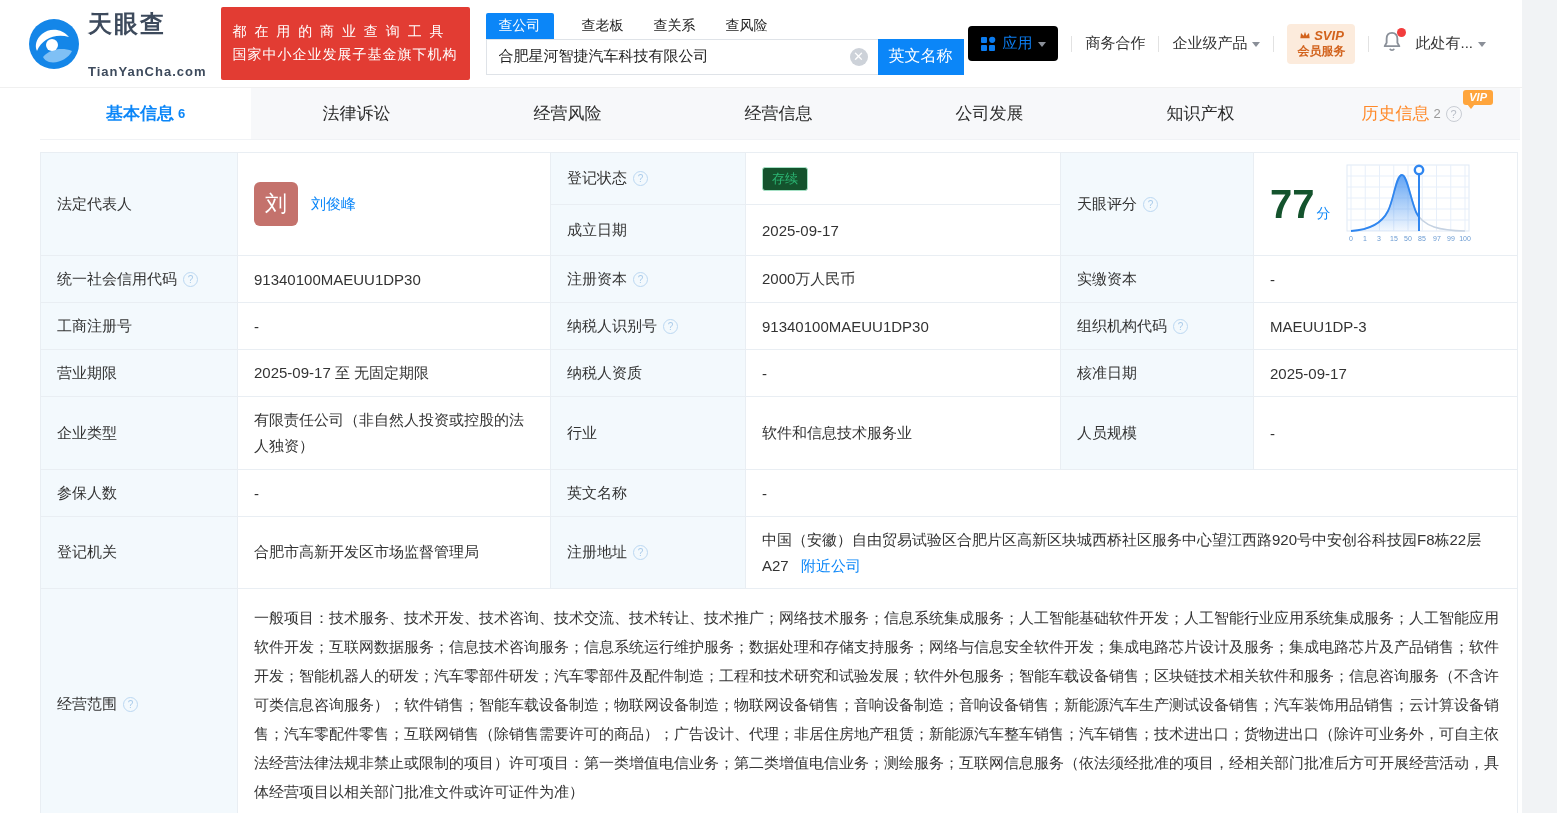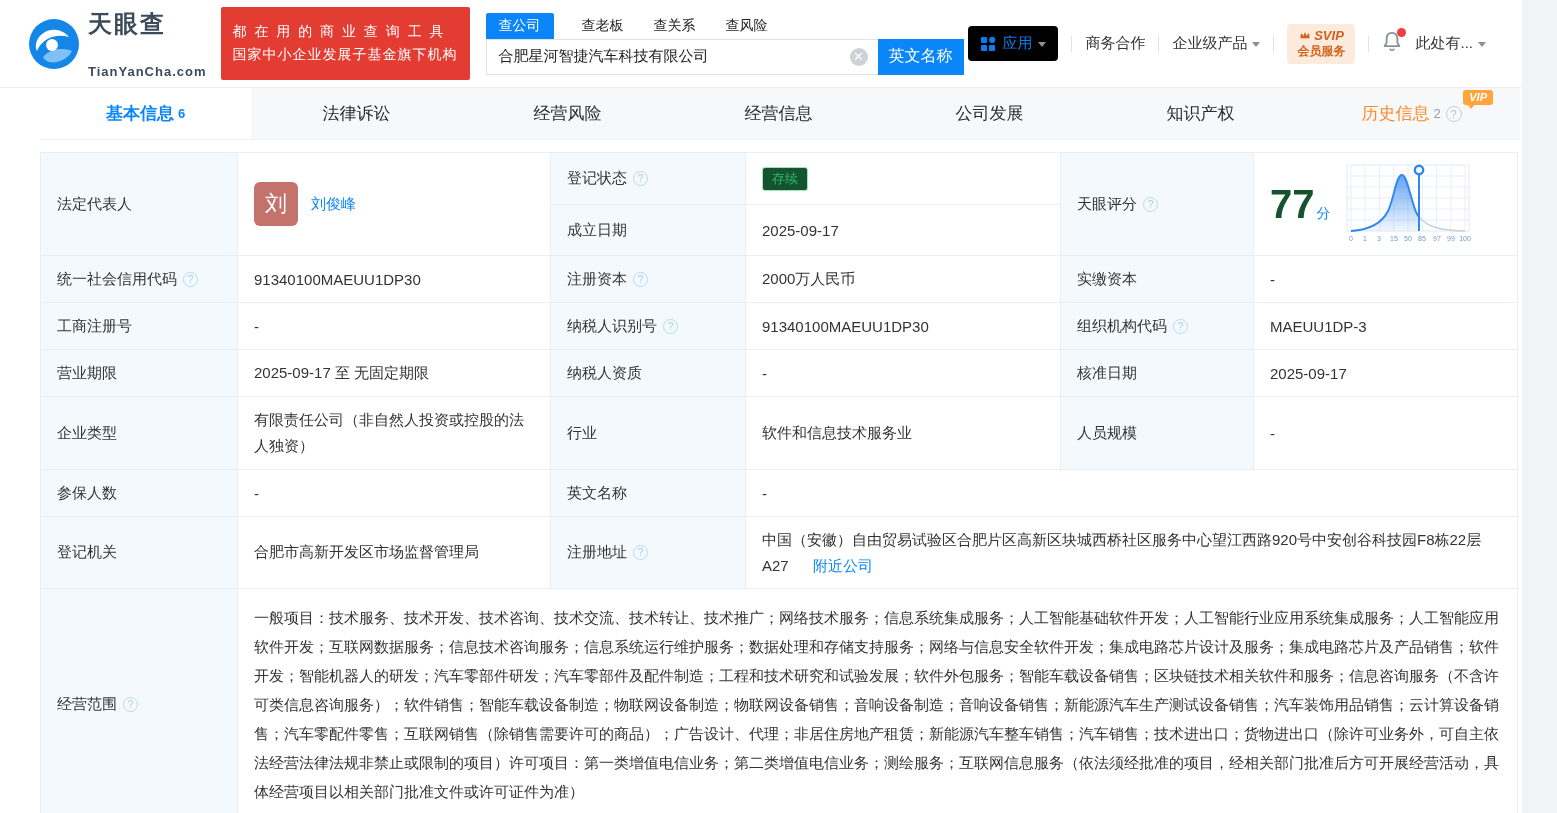--- a/index.html
+++ b/index.html
@@ -355,21 +355,21 @@
         <td>合肥市高新开发区市场监督管理局</td>
         <td class="lbl">
           <span class="lbl-in">
                 <span>注册地址</span>
                 <span class="q-ico">?</span>
               </span>
         </td>
         <td colspan="3">
           <div class="addr-cell">
             <span>中国（安徽）自由贸易试验区合肥片区高新区块城西桥社区服务中心望江西路920号中安创谷科技园F8栋22层A27</span>
-            <a class="blue-link" style="margin-left:20px;">附近公司</a>
+            <a class="blue-link" style="margin-left:8px;">附近公司</a>
           </div>
         </td>
       </tr>
       <tr>
         <td class="lbl" style="vertical-align:middle;">
           <span class="lbl-in">
                 <span>经营范围</span>
                 <span class="q-ico">?</span>
               </span>
         </td>

